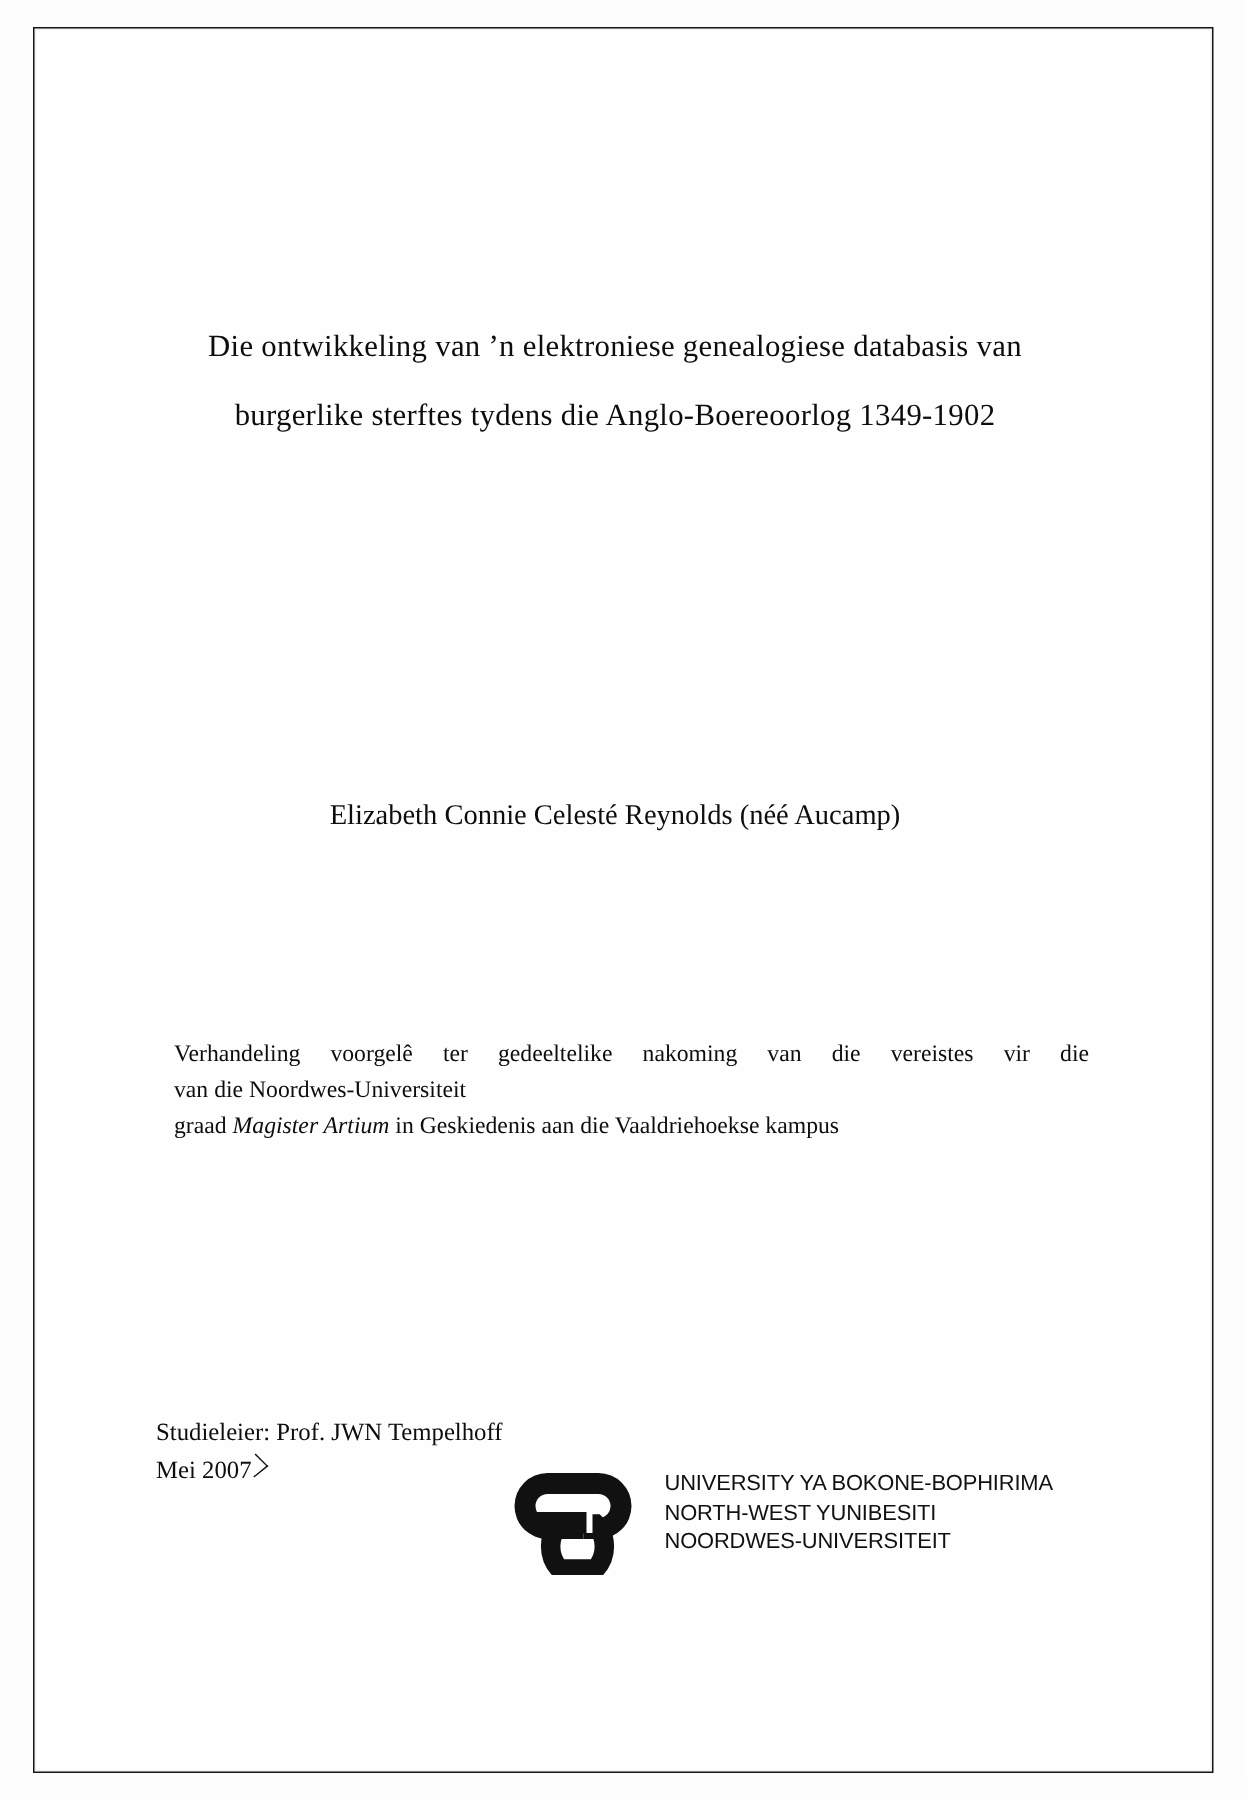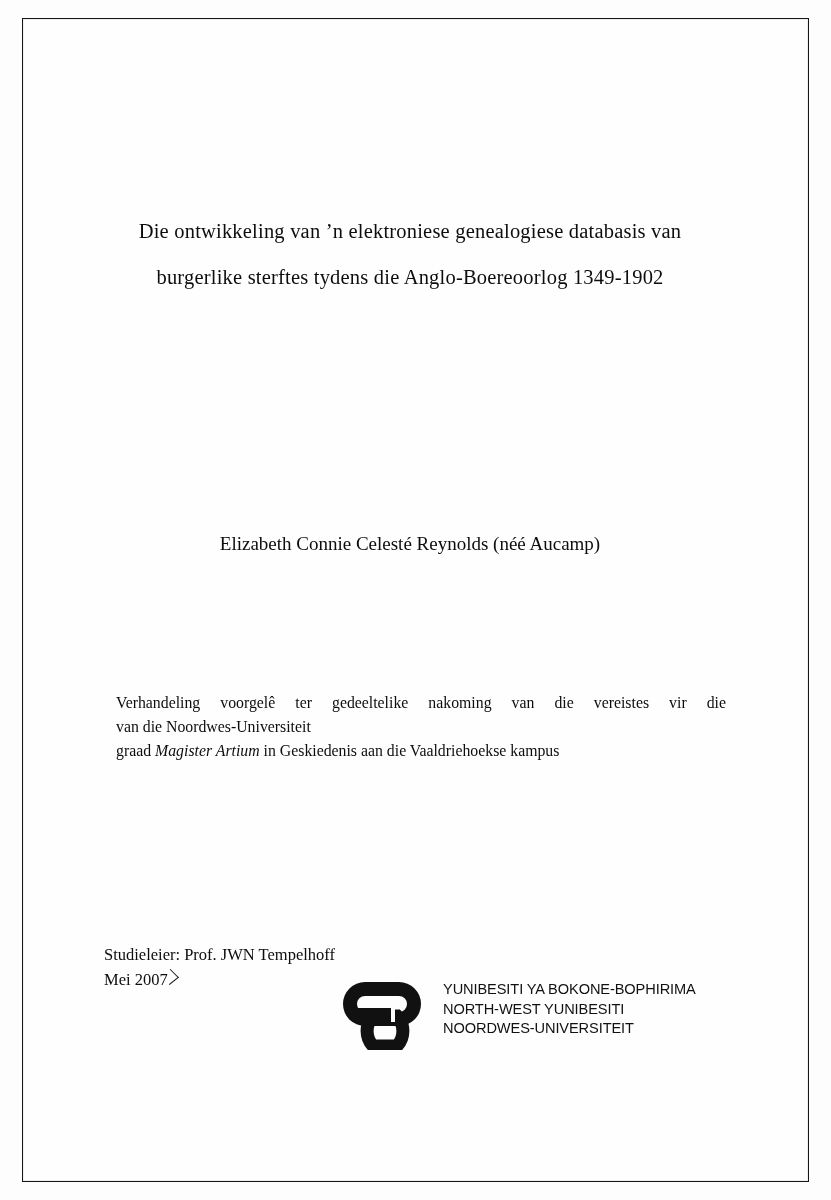--- a/index.html
+++ b/index.html
@@ -190,20 +190,20 @@
         <svg width="106" height="72" viewBox="0 0 106 72" xmlns="http://www.w3.org/2000/svg">
 
           <path d="M42 4 H66 A22 22 0 0 1 66 48 H56 V34 H66 A8 8 0 0 0 66 18 H42 Z" fill="#111111"></path>
           <path d="M10 26 A22 22 0 0 1 32 4 H44 V18 H32 A8 8 0 0 0 32 34 H56 V48 H32 A22 22 0 0 1 10 26 Z" fill="#111111"></path>
           <path d="M40 38 H64 A22 22 0 0 1 64 68 H40 A22 22 0 0 1 40 38 Z" fill="none" stroke="#111111" stroke-width="13"></path>
           <rect x="36" y="30" width="26" height="14" fill="#fefefe"></rect>
           <path d="M22 30 H58 V44 H22 A7 7 0 0 1 22 30 Z" fill="#111111"></path>
         </svg>
       </div>
       <div class="logo-text">
-        <div>YUNIBESITI YA BOKONE-BOPHIRIMA</div>
+        <div>UNIVERSITY YA BOKONE-BOPHIRIMA</div>
         <div>NORTH-WEST YUNIBESITI</div>
         <div>NOORDWES-UNIVERSITEIT</div>
       </div>
     </div>
 
   </div>
 </div>
 
 </body></html>

